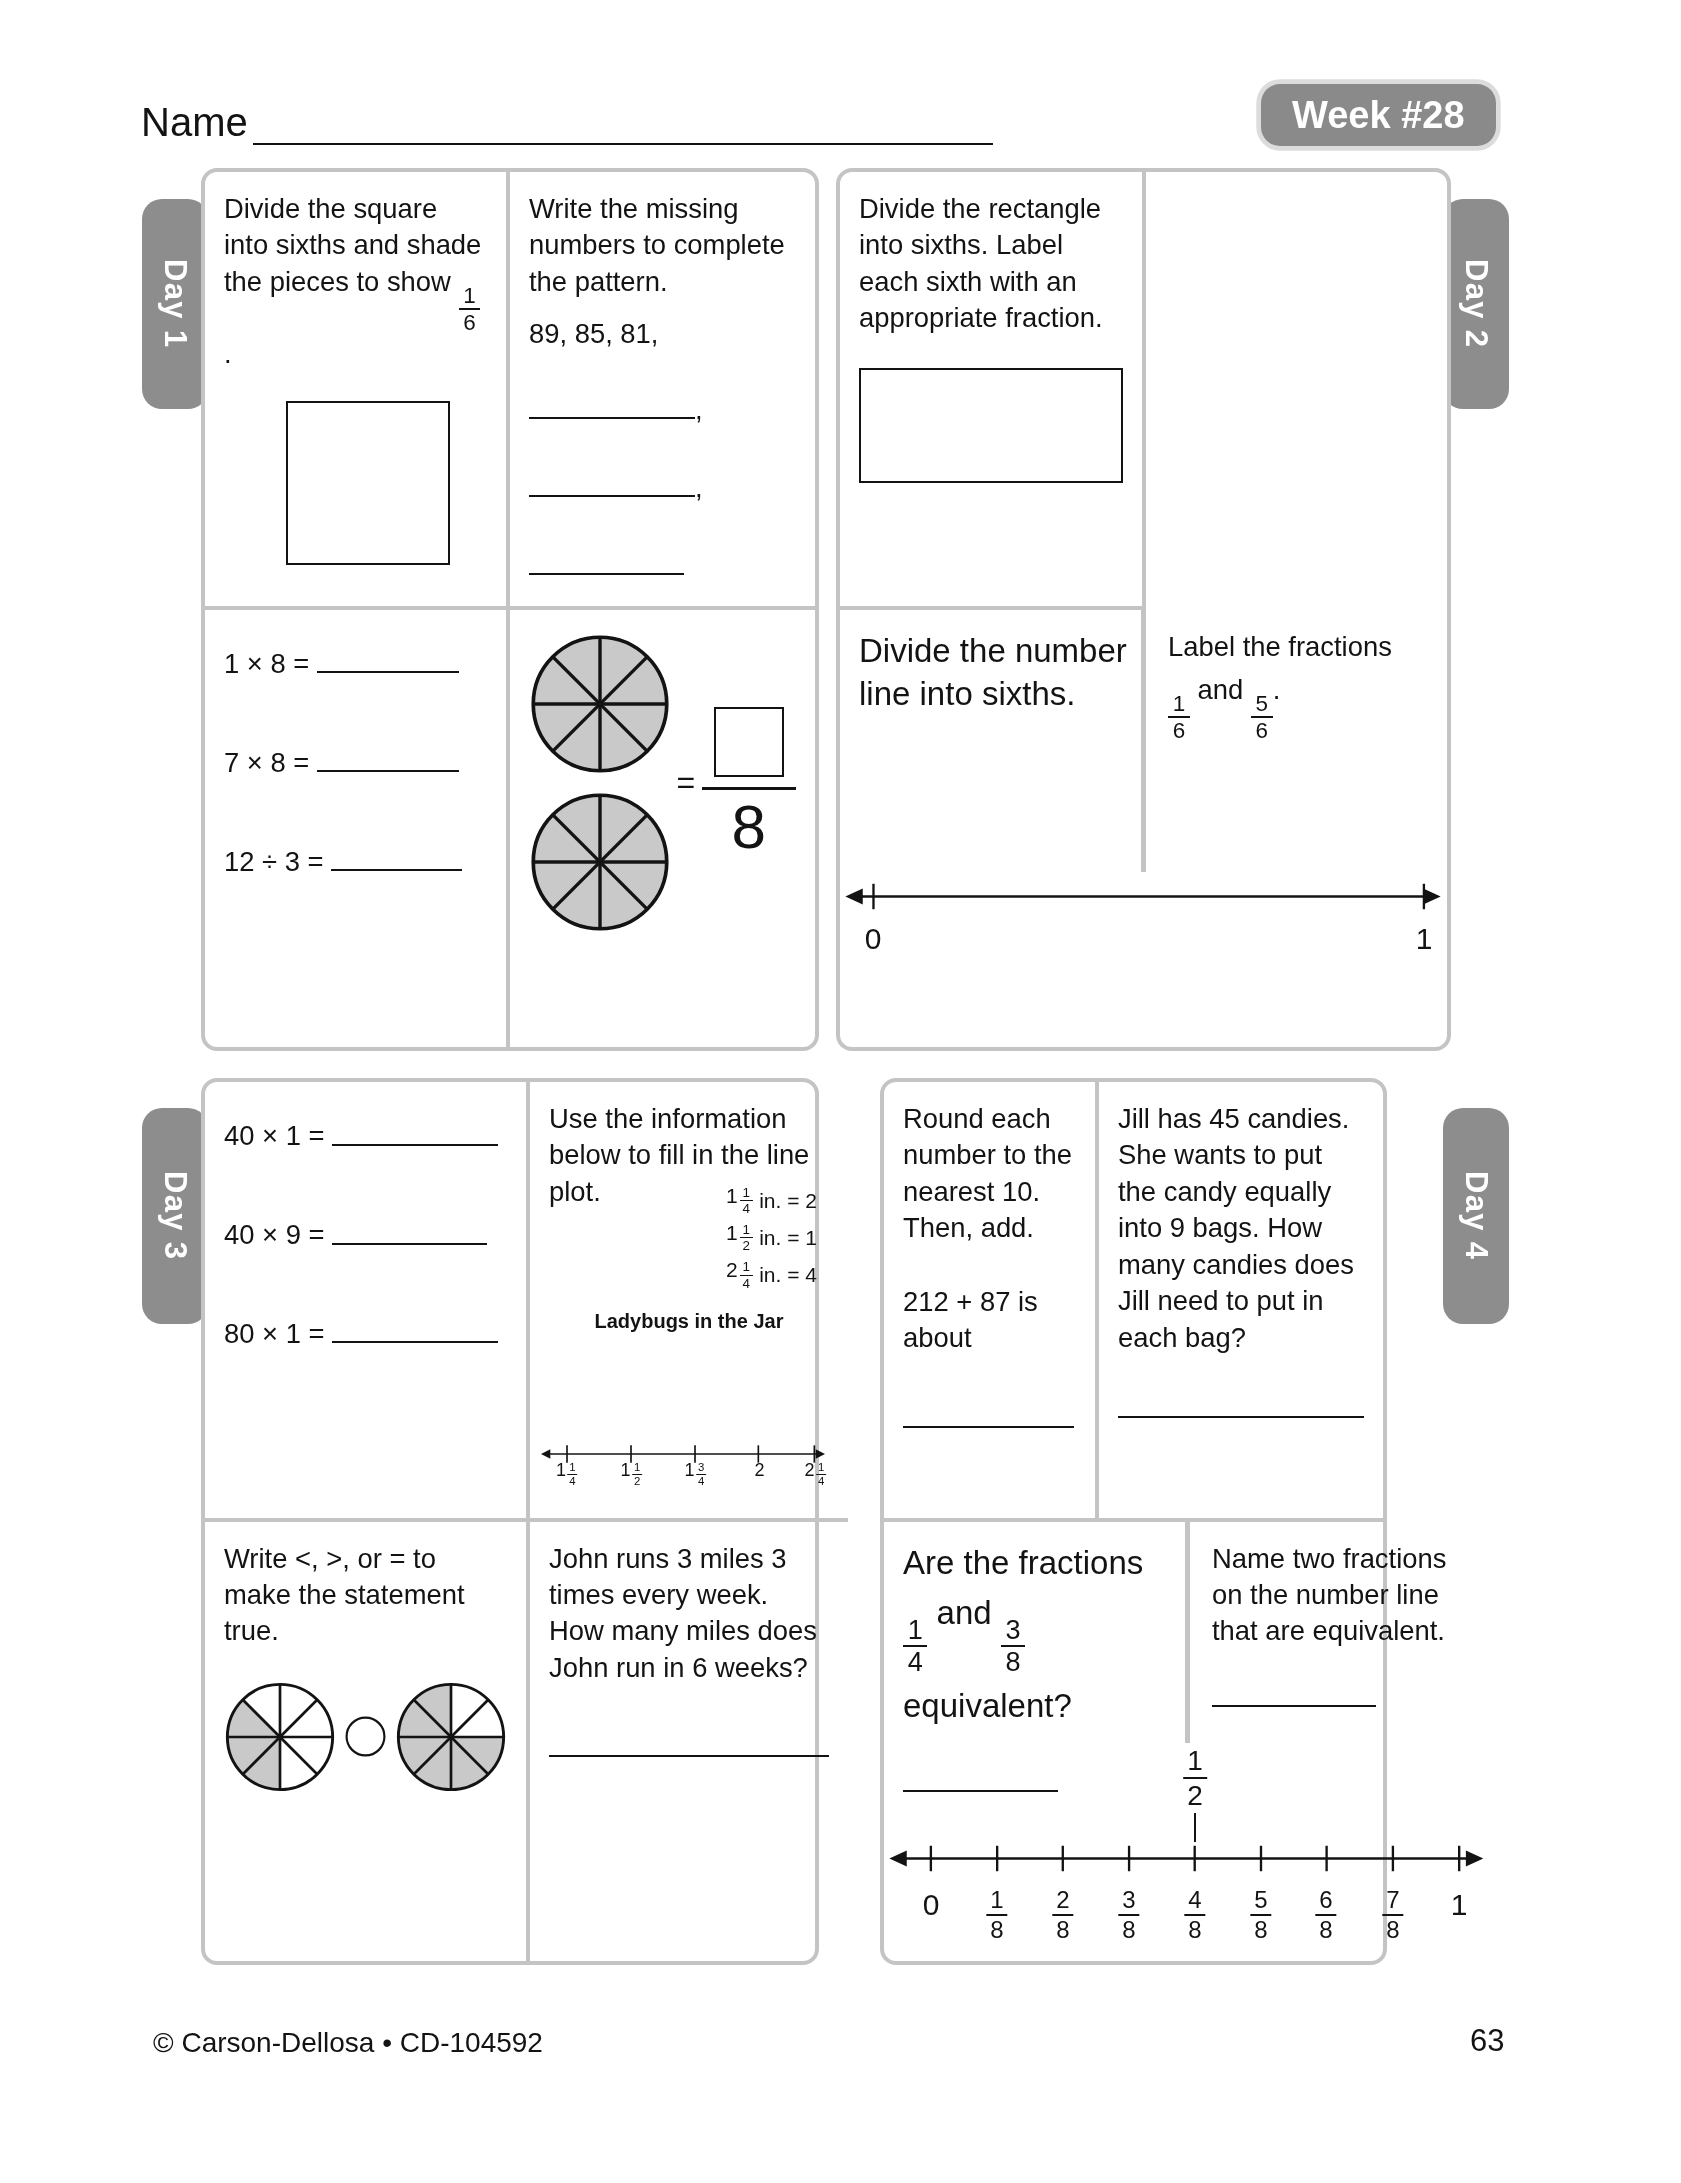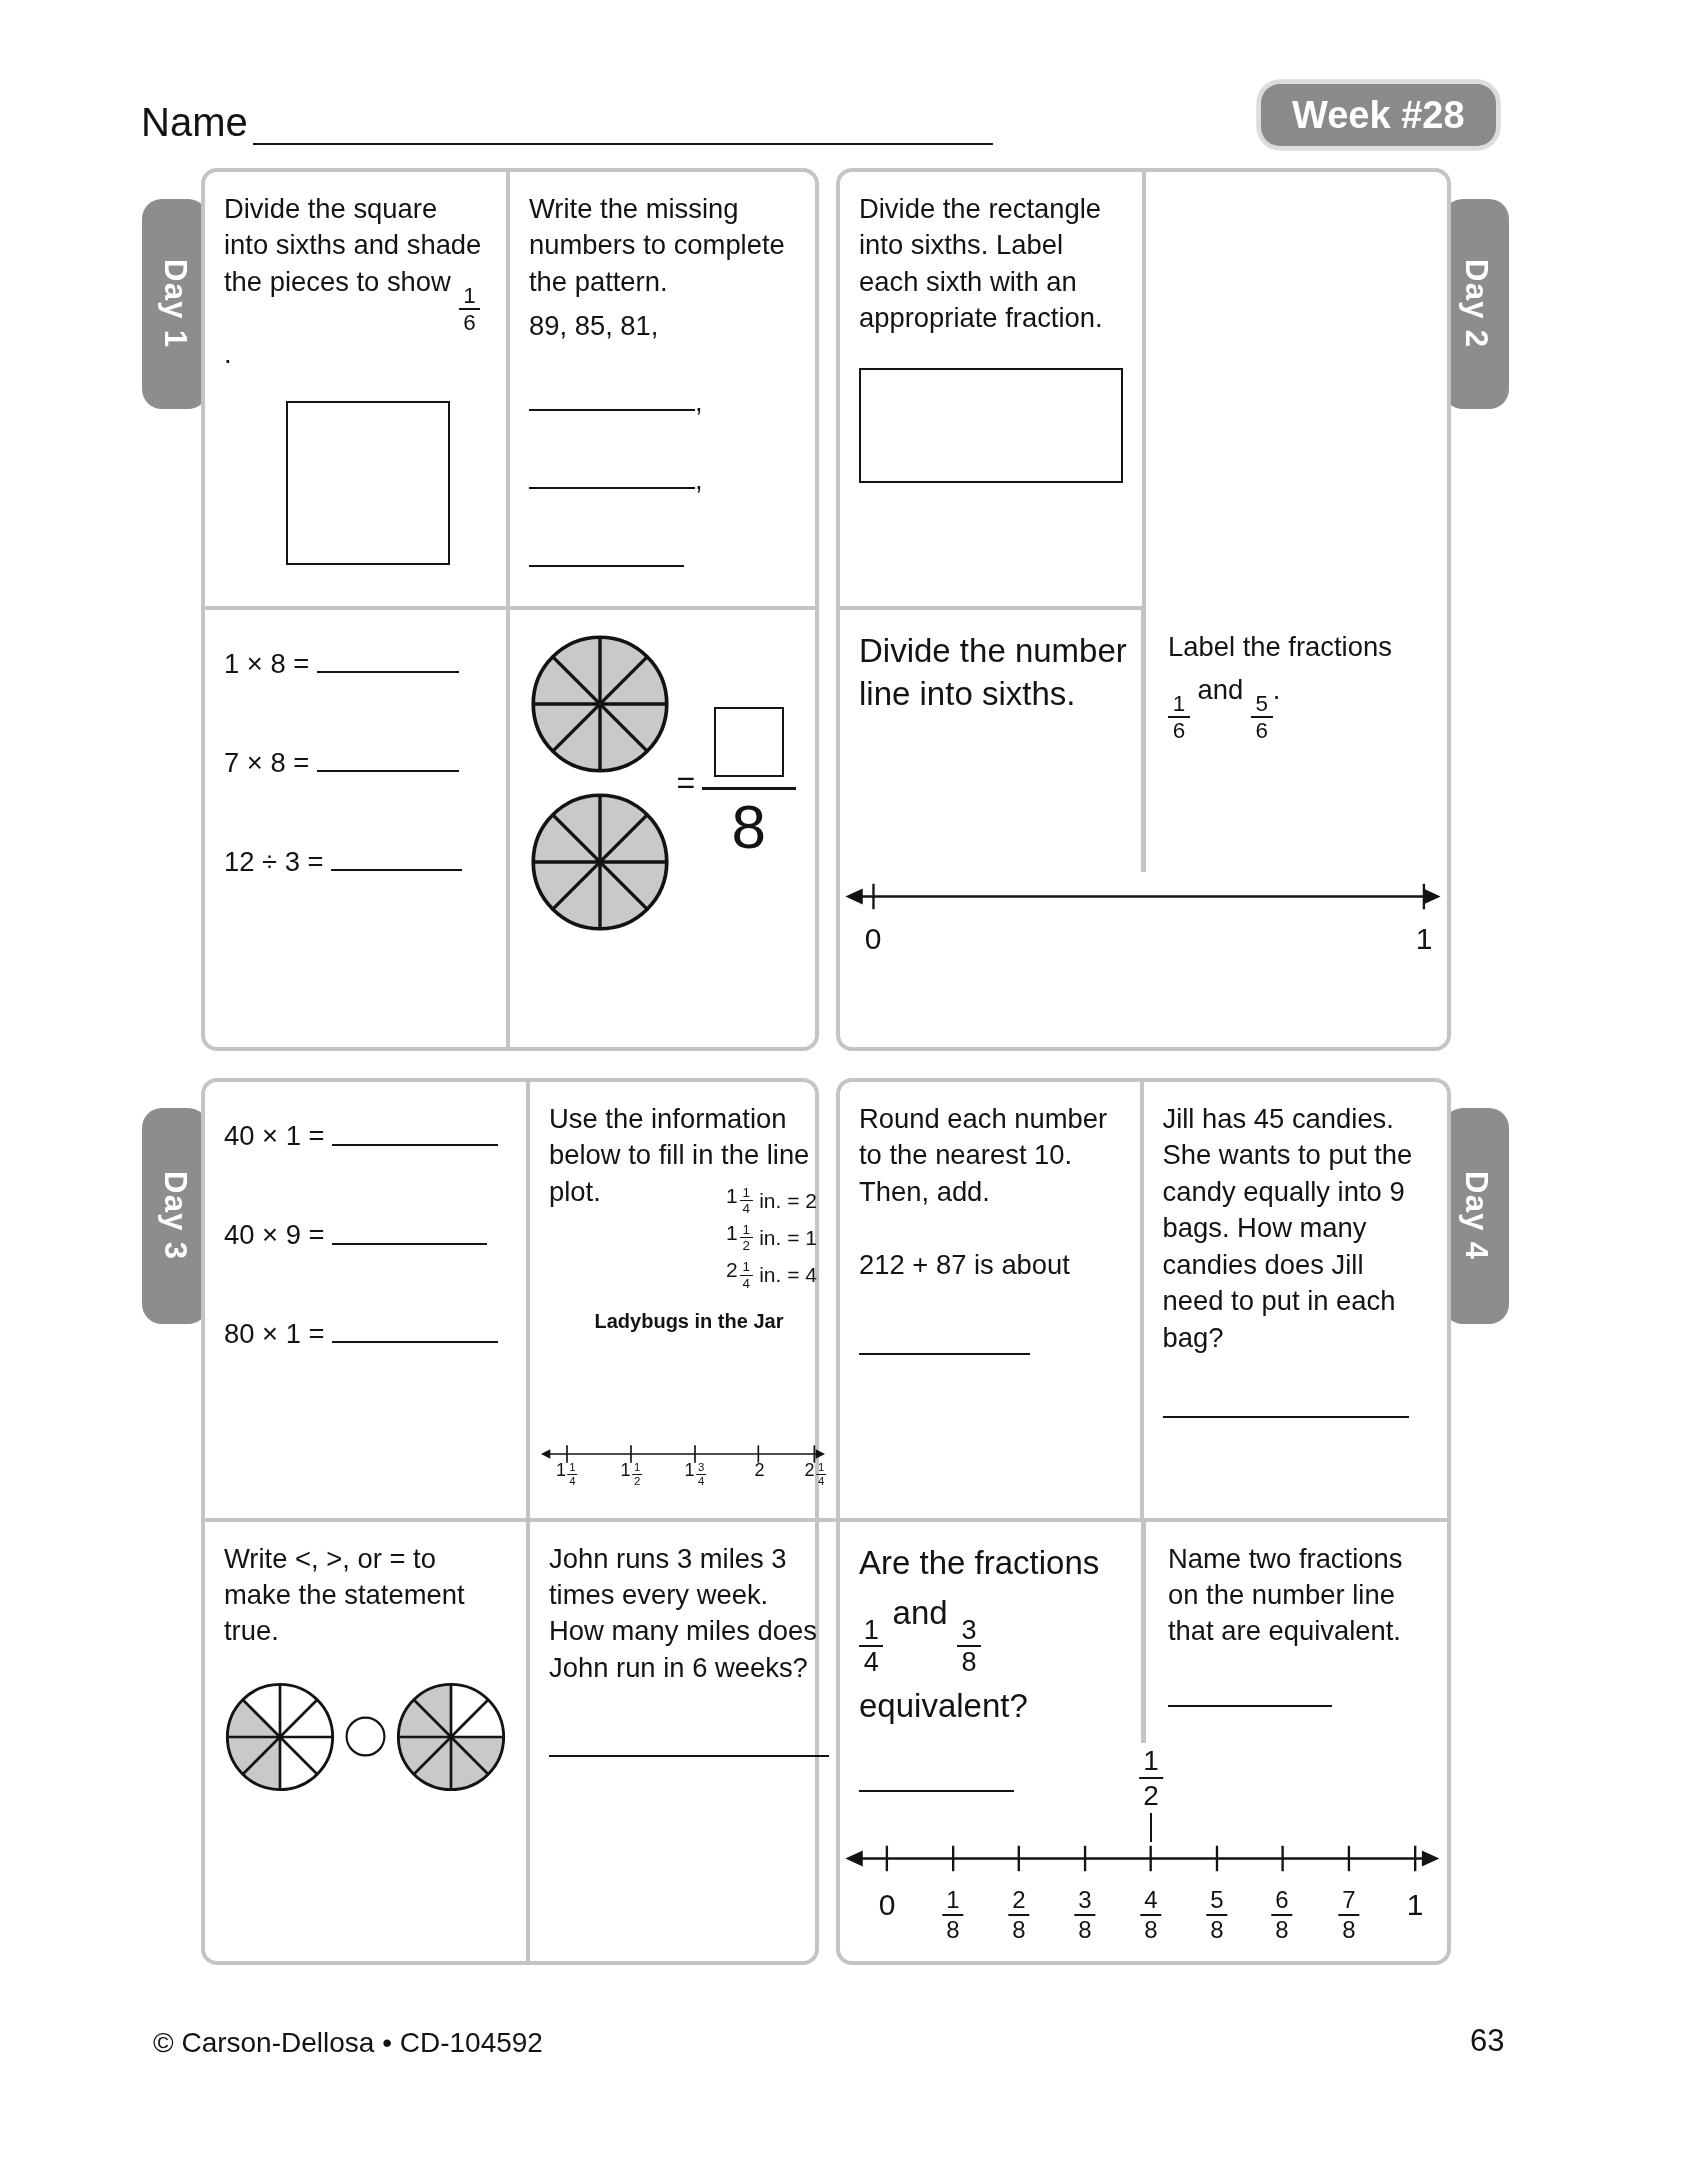--- a/index.html
+++ b/index.html
@@ -21,21 +21,21 @@
   .tab-d2{left:1443px;top:199px;height:210px}
   .tab-d3{left:142px;top:1108px;height:216px}
   .tab-d4{left:1443px;top:1108px;height:216px}
 
   
   .group{position:absolute;z-index:1;background:#fff;border:4.7px solid #c4c4c4;border-radius:16px;
     display:grid;grid-template-columns:1fr 1fr;grid-template-rows:1fr 1fr}
   .g-tl{left:201px;top:168px;width:618px;height:883px}
   .g-tr{left:836px;top:168px;width:615px;height:883px}
   .g-bl{left:201px;top:1078px;width:618px;height:887px}
-  .g-br{left:836px;top:1078px;width:615px;height:887px}
+  .g-br{left:880px;top:1078px;width:507px;height:887px}
   .cell{position:relative;padding:19px 19px 13.4px;font-size:27.4px;line-height:1.33}
   .bR{border-right:4.7px solid #c4c4c4}
   .bB{border-bottom:4.7px solid #c4c4c4}
   .span2{grid-column:1/3;padding:0}
 
   
   .blank{display:inline-block;border-bottom:2.7px solid #131313;height:1em;vertical-align:baseline}
   .blank-row{margin-top:41px}
   .fr{display:inline-flex;flex-direction:column;align-items:center;text-align:center;line-height:1.12;
       font-size:0.82em;vertical-align:-0.55em}
@@ -134,21 +134,21 @@
         <span class="fr">
             <span class="n">1</span>
             <span class="d">6</span>
           </span><span>.</span>
       </p>
       <div class="sq-box"></div>
     </div>
 
     <div class="cell bB">
       <p>Write the missing numbers to complete the pattern.</p>
-      <p style="margin-top:8px">89, 85, 81,</p>
+      <p style="margin-top:16px">89, 85, 81,</p>
       <div class="blank-row" style="margin-top:39px"><span class="blank" style="width:166px"></span><span>,</span></div>
       <div class="blank-row"><span class="blank" style="width:166px"></span><span>,</span></div>
       <div class="blank-row"><span class="blank" style="width:155px"></span></div>
     </div>
 
     <div class="cell bR">
       <p class="mrow first"><span>1 × 8 =</span> <span class="blank" style="width:142px"></span></p>
       <p class="mrow"><span>7 × 8 =</span> <span class="blank" style="width:142px"></span></p>
       <p class="mrow"><span>12 ÷ 3 =</span> <span class="blank" style="width:131px"></span></p>
     </div>

